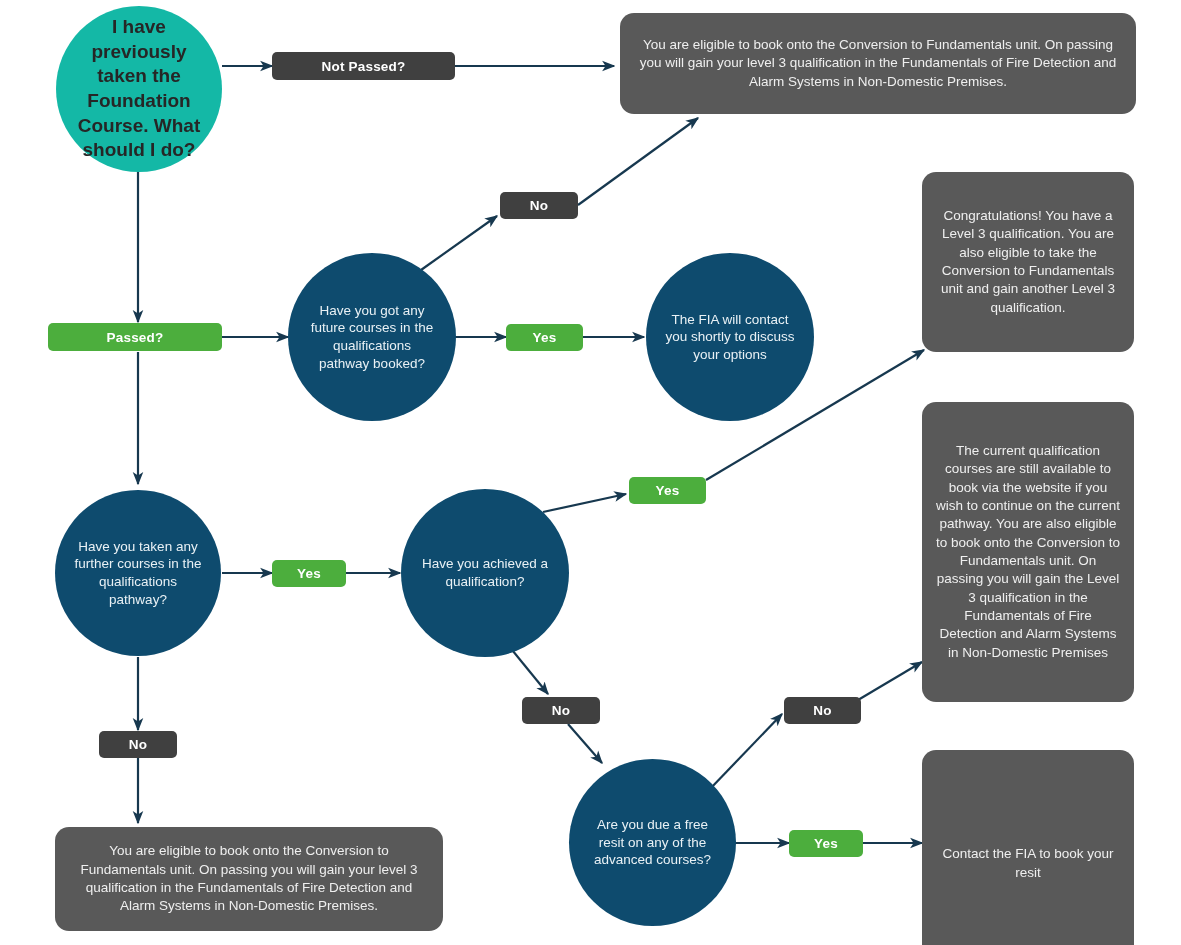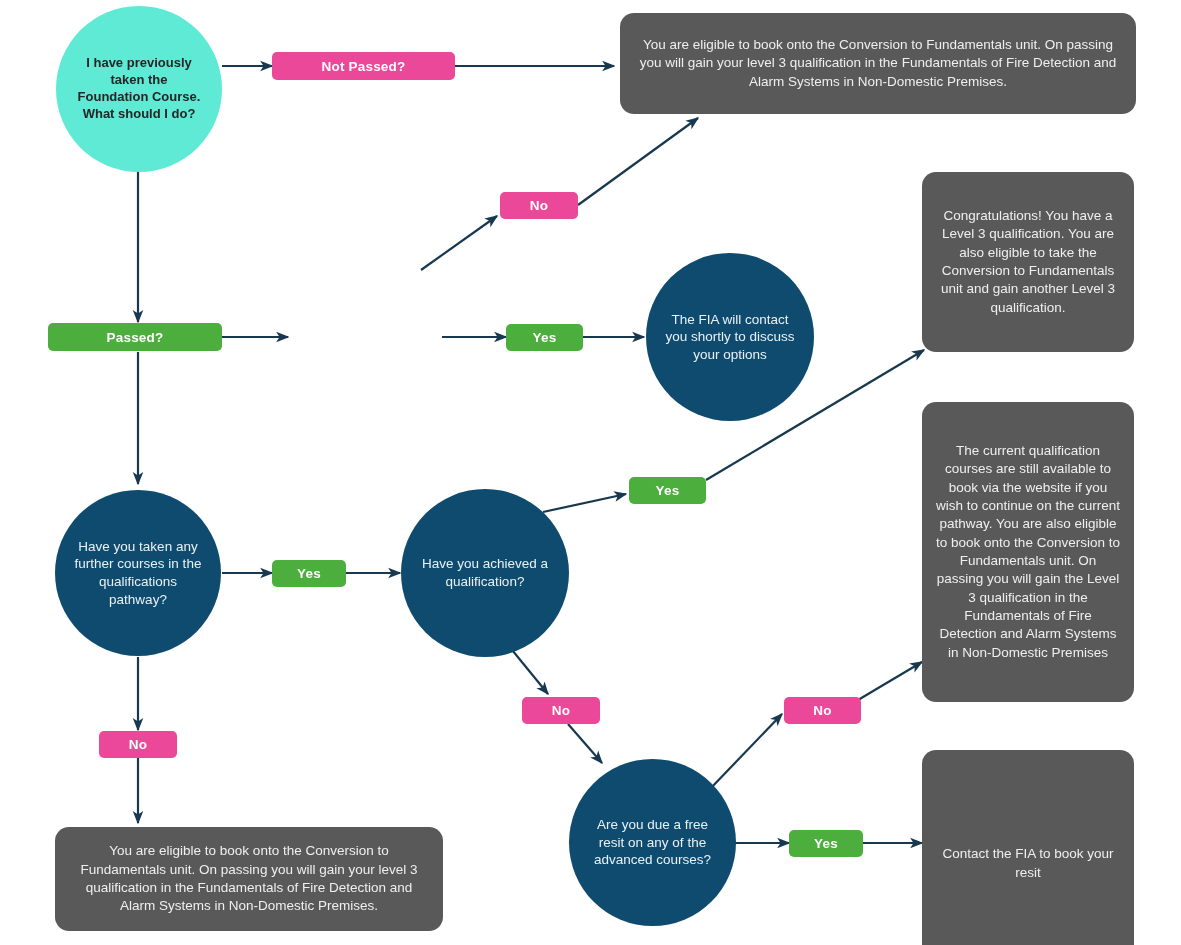--- a/index.html
+++ b/index.html
@@ -35,24 +35,24 @@
   }
   .circle {
     border-radius: 50%;
   }
   .circle .txt {
     display: block;
     width: 78%;
     line-height: 1.30;
   }
   .circle-start {
-    background: #5eead4;
+    background: #14b8a6;
     color: #262626;
     font-weight: bold;
-    font-size: 13px;
+    font-size: 19px;
   }
   .circle-decision {
     background: #0E4B6E;
     color: #E9F1F5;
     font-size: 13.5px;
   }
   .box {
     background: #595959;
     color: #EFEFEF;
     border-radius: 14px;
@@ -65,21 +65,21 @@
     width: 100%;
     line-height: 1.36;
   }
   .pill {
     border-radius: 5px;
     font-weight: bold;
     font-size: 13.5px;
     color: #ffffff;
     letter-spacing: 0.2px;
   }
-  .pill-red { background: #ec4899; }
+  .pill-red { background: #404040; }
   .pill-green { background: #4CAE3D; }
 </style>
 </head>
 <body>
 
 <div id="canvas">
 
   <svg class="edges" viewBox="0 0 1181 945">
     <defs>
       <marker id="arrow" viewBox="0 0 10 10" refX="9" refY="5" markerWidth="6" markerHeight="6" orient="auto-start-reverse">
@@ -141,20 +141,23 @@
   </div>
 
   <div class="node box" style="left:620px; top:13px; width:516px; height:101px;">
     <span class="txt">You are eligible to book onto the Conversion to Fundamentals unit.  On passing you will gain your level 3 qualification in the Fundamentals of Fire Detection and Alarm Systems in Non-Domestic Premises.</span>
   </div>
 
   <div class="node pill pill-green" style="left:48px; top:323px; width:174px; height:28px;">
     <span>Passed?</span>
   </div>
 
+  <div class="node circle circle-decision" style="left:288px; top:253px; width:168px; height:168px;">
+    <span class="txt">Have you got any future courses in the qualifications pathway booked?</span>
+  </div>
 
   <div class="node pill pill-red" style="left:500px; top:192px; width:78px; height:27px;">
     <span>No</span>
   </div>
 
   <div class="node pill pill-green" style="left:506px; top:324px; width:77px; height:27px;">
     <span>Yes</span>
   </div>
 
   <div class="node circle circle-decision" style="left:646px; top:253px; width:168px; height:168px;">

